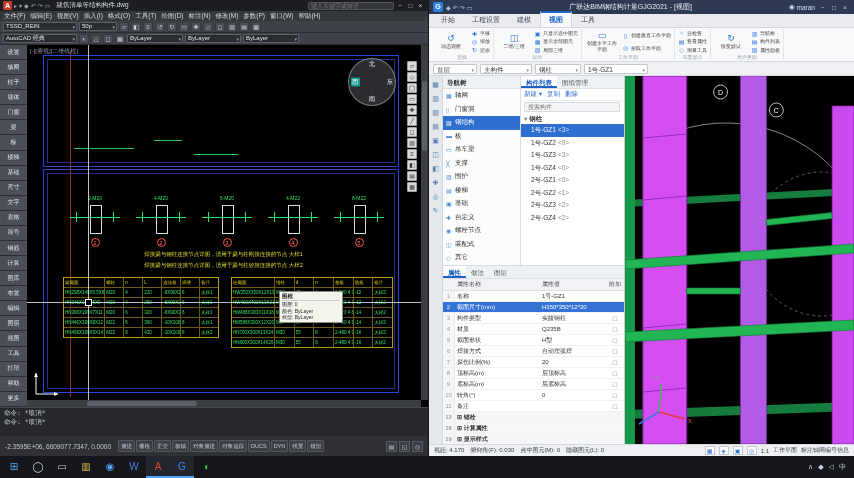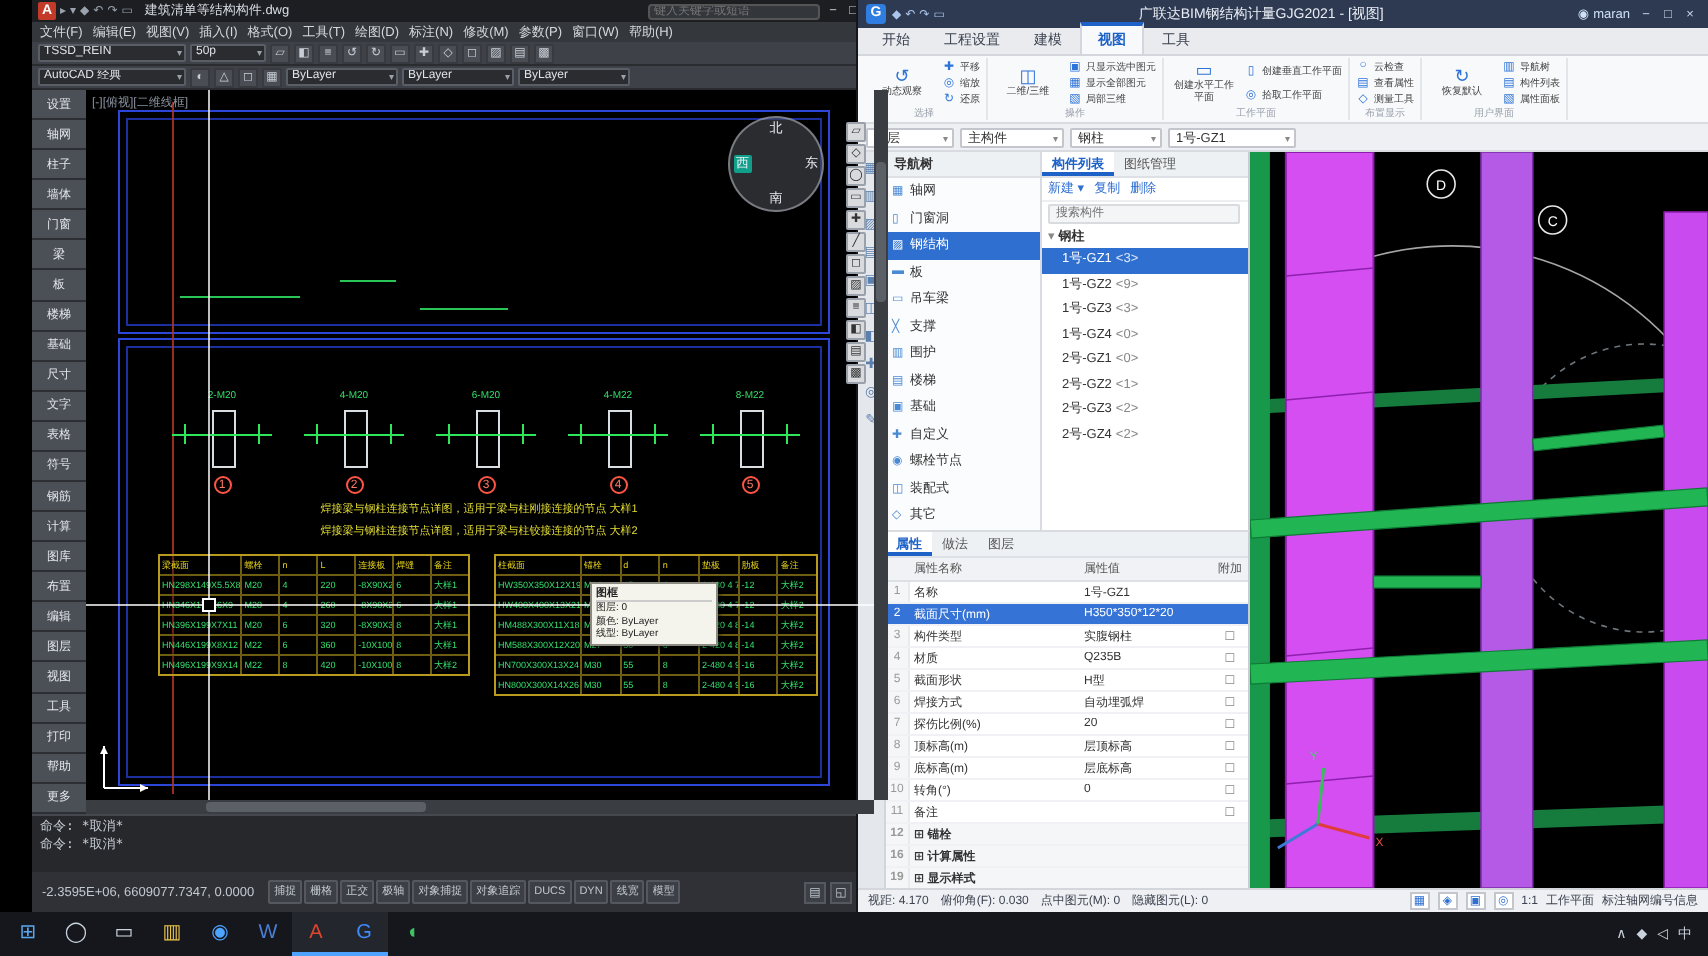--- a/index.html
+++ b/index.html
@@ -1,20 +1,20 @@
 <!DOCTYPE html>
 <html><head>
 <meta charset="utf-8">
 <style>
 *{box-sizing:border-box;margin:0;padding:0;}
 body{font-family:"Liberation Sans","DejaVu Sans",sans-serif;background:#000;}
 #screen{position:relative;width:854px;height:478px;overflow:hidden;background:#000;}
 
 
-#acad{position:absolute;left:16px;top:0;width:428px;height:456px;background:#8b5cf6;}
+#acad{position:absolute;left:0;top:0;width:428px;height:456px;background:#8b5cf6;}
 .ac-title{position:absolute;left:0;top:0;right:0;height:11px;background:#1c1e22;display:flex;align-items:center;gap:2px;padding:0 3px;font-size:6.5px;color:#c7ccd4;}
 .ac-logo{width:9px;height:9px;background:#c33b28;color:#fff;font-size:7px;font-weight:bold;text-align:center;line-height:9px;border-radius:1px;flex:none;}
 .ac-quick{display:flex;gap:2px;}
 .ac-qi{font-size:6px;color:#9aa2ad;}
 .ac-title-text{margin-left:4px;color:#d8dde4;white-space:nowrap;}
 .ac-search{width:86px;height:8px;margin-left:auto;background:#33363b;border:1px solid #555;border-radius:2px;color:#9aa1ab;font-size:6px;padding:0 2px;}
 .ac-winbox{display:flex;gap:1px;}
 .ac-win-ic{width:9px;text-align:center;font-size:6.5px;color:#c7ccd4;}
 .ac-menu{position:absolute;left:0;top:11px;right:0;height:10px;background:#34373c;display:flex;align-items:center;padding:0 4px;gap:5px;font-size:6.5px;color:#d4d8de;white-space:nowrap;overflow:hidden;}
 .ac-tb{position:absolute;left:0;right:0;height:12px;background:#3e4147;display:flex;align-items:center;gap:2px;padding:0 3px;border-bottom:1px solid #2a2c30;}

